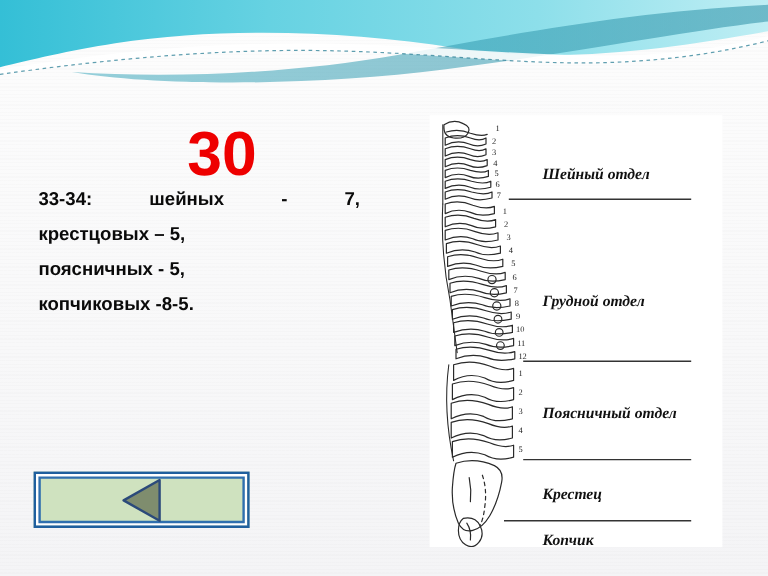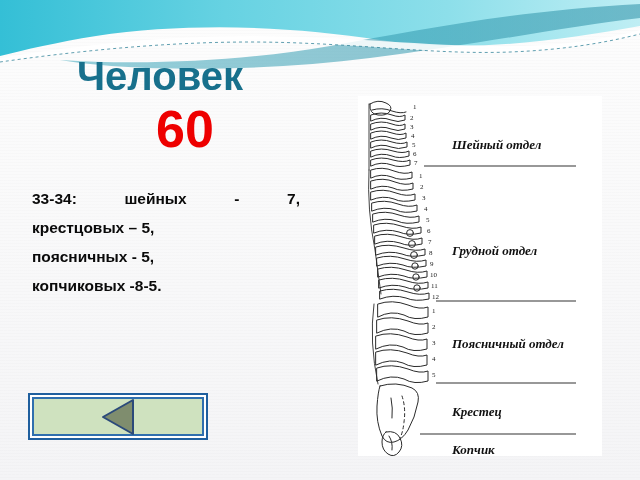--- a/index.html
+++ b/index.html
@@ -40,21 +40,20 @@
     font-size:52px;font-weight:bold;
     color:#ee0000;
     line-height:1.0;
   }
 
   
   #bodytext{
     position:absolute;left:32px;top:156px;width:268px;
     font-size:15.5px;font-weight:bold;color:#0a0a0a;
     line-height:1.48;
-    margin-top:32px;
   }
   #bodytext p{margin:0 0 6px 0;}
   #bodytext p.just{
     text-align:justify;text-align-last:justify;
     padding-left:0;
   }
 
   
   #backbtn{
     position:absolute;left:28px;top:393px;width:180px;height:47px;
@@ -125,22 +124,21 @@
                C350,36 440,48 520,46
                C570,45 610,38 640,30
                L640,34 C600,44 560,50 510,52
                C430,55 350,42 250,42
                C160,42 70,52 0,62 Z" fill="#ffffff" opacity="0.85"></path>
 
       <path d="M0,62 C70,52 160,42 250,42 C350,42 430,55 510,52 C560,50 600,44 640,34" fill="none" stroke="#2b7f96" stroke-width="1" stroke-dasharray="3 3" opacity="0.75"></path>
     </svg>
   </div>
 
-  <div id="title">Человек</div>
-  <div id="bignum">60</div>
+  <div id="bignum">30</div>
 
   <div id="bodytext">
     <p class="just">33-34:  шейных  -  7,</p>
     <p>крестцовых – 5,</p>
     <p>поясничных - 5,</p>
     <p>копчиковых -8-5.</p>
   </div>
 
   <div id="backbtn">
     <span class="triwrap">

